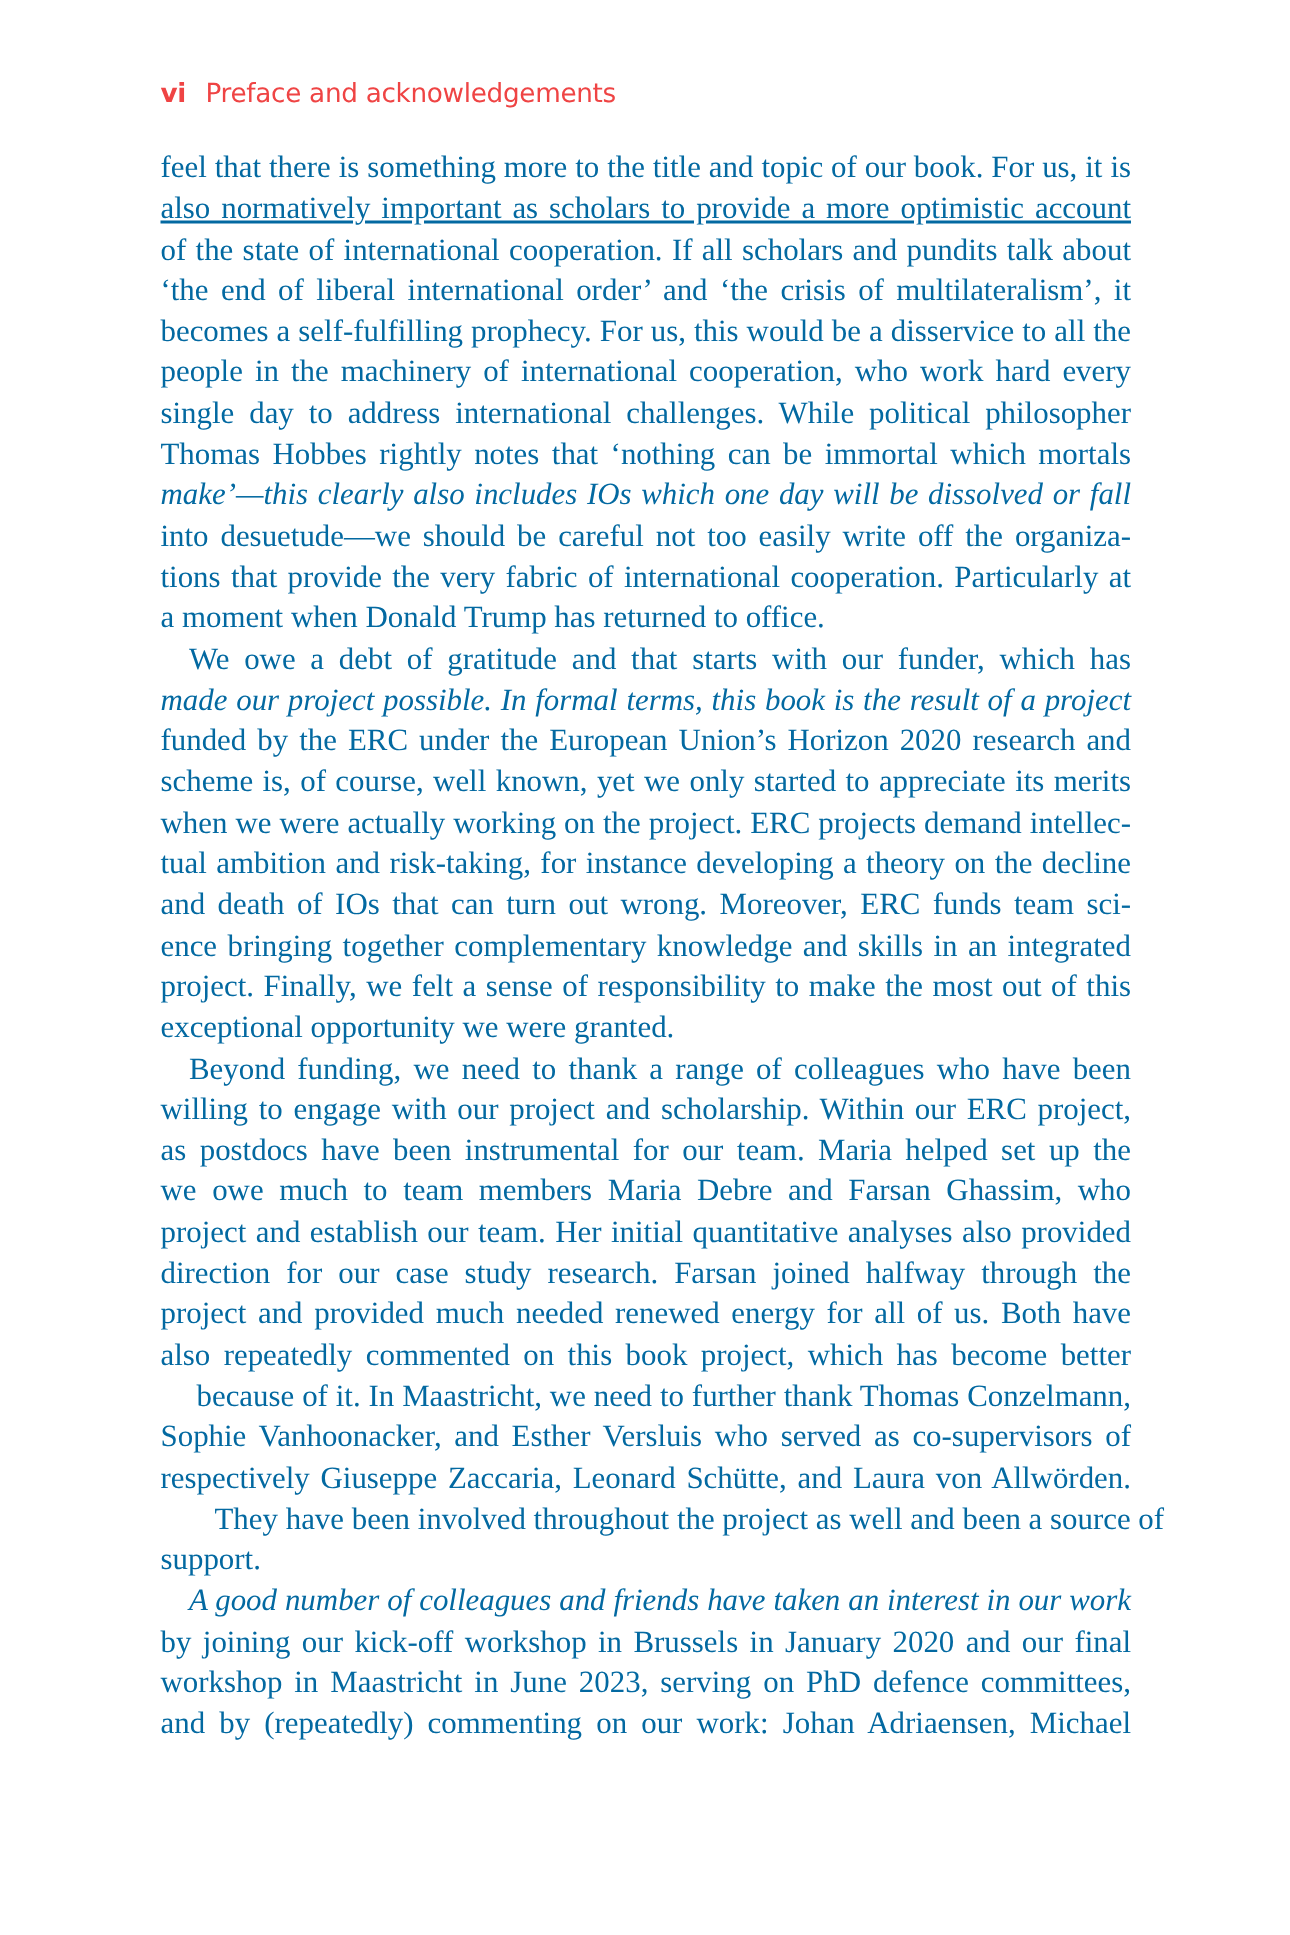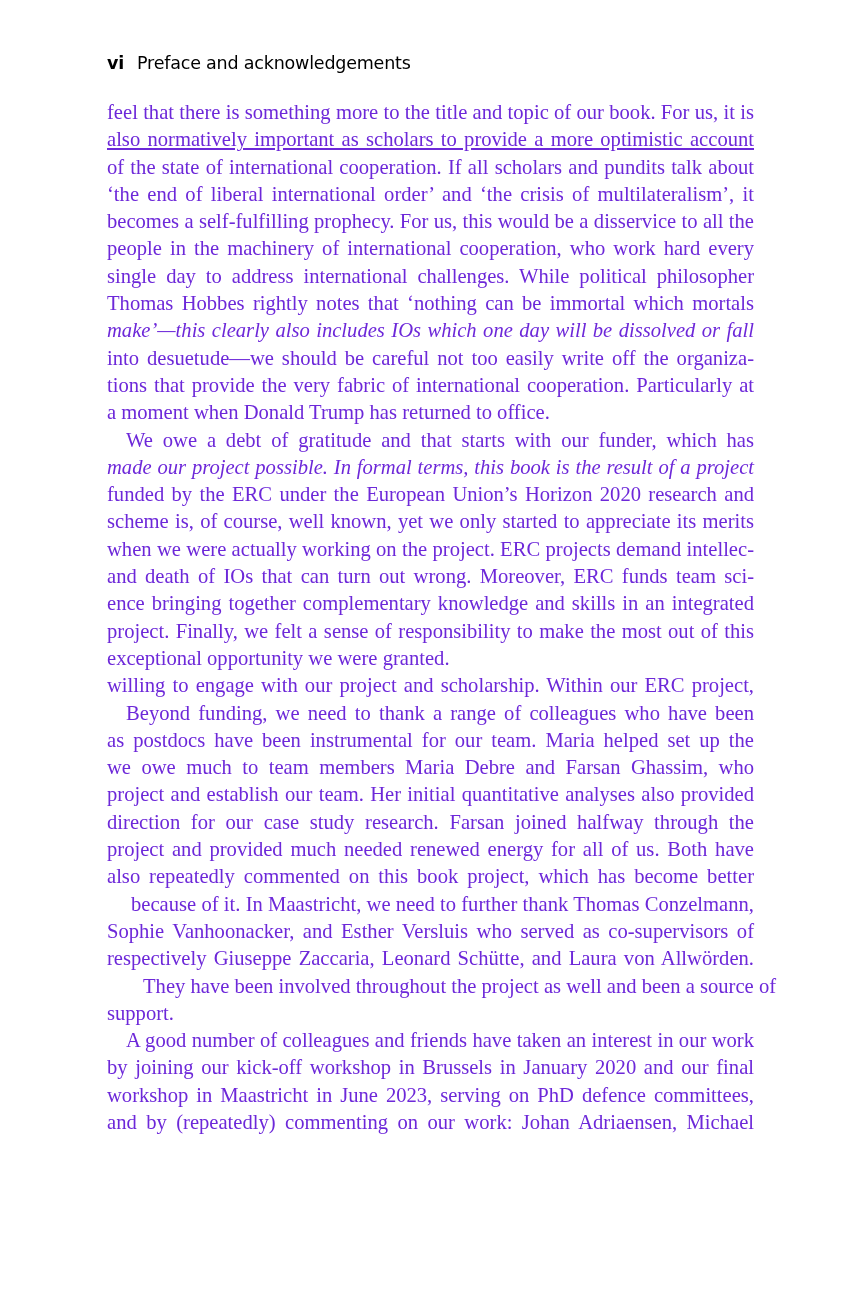--- a/index.html
+++ b/index.html
@@ -18,36 +18,36 @@
     left: 107px;
     top: 0;
     width: 647px;
   }
   .running-head {
     position: absolute;
     top: 53px;
     left: 0;
     font-family: "DejaVu Sans", sans-serif;
     font-size: 17.5px;
-    color: #000000;
+    color: #ef4444;
     white-space: nowrap;
     letter-spacing: -0.2px;
   }
   .running-head .folio {
     font-weight: bold;
     margin-right: 13px;
   }
   .body-text {
     position: absolute;
     top: 99px;
     left: 0;
     width: 647px;
     font-family: "Liberation Serif", serif;
     font-size: 20.6px;
-    color: #6d28d9;
+    color: #0369a1;
   }
   .line {
     display: block;
     height: 27.3px;
     line-height: 27.3px;
     text-align: justify;
     text-align-last: justify;
     white-space: nowrap;
     overflow: visible;
   }
@@ -80,40 +80,41 @@
         <span class="line" style="white-space: nowrap;">into desuetude—we should be careful not too easily write off the organiza-</span>
         <span class="line" style="white-space: nowrap;">tions that provide the very fabric of international cooperation. Particularly at</span>
         <span class="line last" style="white-space: nowrap;">a moment when Donald Trump has returned to office.</span>
       </div>
       <div class="paragraph">
         <span class="line indent" style="white-space: nowrap;">We owe a debt of gratitude and that starts with our funder, which has</span>
         <span class="line" style="white-space: nowrap; font-style: italic;">made our project possible. In formal terms, this book is the result of a project</span>
         <span class="line" style="white-space: nowrap;">funded by the ERC under the European Union’s Horizon 2020 research and</span>
         <span class="line" style="white-space: nowrap;">scheme is, of course, well known, yet we only started to appreciate its merits</span>
         <span class="line" style="white-space: nowrap;">when we were actually working on the project. ERC projects demand intellec-</span>
+        <span class="line" style="white-space: nowrap;">tual ambition and risk-taking, for instance developing a theory on the decline</span>
         <span class="line" style="white-space: nowrap;">and death of IOs that can turn out wrong. Moreover, ERC funds team sci-</span>
         <span class="line" style="white-space: nowrap;">ence bringing together complementary knowledge and skills in an integrated</span>
         <span class="line" style="white-space: nowrap;">project. Finally, we felt a sense of responsibility to make the most out of this</span>
         <span class="line last" style="white-space: nowrap;">exceptional opportunity we were granted.</span>
       </div>
       <div class="paragraph">
+        <span class="line indent" style="white-space: nowrap;">Beyond funding, we need to thank a range of colleagues who have been</span>
         <span class="line" style="white-space: nowrap;">willing to engage with our project and scholarship. Within our ERC project,</span>
-        <span class="line indent" style="white-space: nowrap;">Beyond funding, we need to thank a range of colleagues who have been</span>
         <span class="line" style="white-space: nowrap;">as postdocs have been instrumental for our team. Maria helped set up the</span>
         <span class="line" style="white-space: nowrap;">we owe much to team members Maria Debre and Farsan Ghassim, who</span>
         <span class="line" style="white-space: nowrap;">project and establish our team. Her initial quantitative analyses also provided</span>
         <span class="line" style="white-space: nowrap;">direction for our case study research. Farsan joined halfway through the</span>
         <span class="line" style="white-space: nowrap;">project and provided much needed renewed energy for all of us. Both have</span>
         <span class="line" style="white-space: nowrap;">also repeatedly commented on this book project, which has become better</span>
         <span class="line" style="white-space: nowrap; margin-left: 24px;">because of it. In Maastricht, we need to further thank Thomas Conzelmann,</span>
         <span class="line" style="white-space: nowrap;">Sophie Vanhoonacker, and Esther Versluis who served as co-supervisors of</span>
         <span class="line" style="white-space: nowrap;">respectively Giuseppe Zaccaria, Leonard Schütte, and Laura von Allwörden.</span>
         <span class="line" style="white-space: nowrap; margin-left: 36px;">They have been involved throughout the project as well and been a source of</span>
         <span class="line last" style="white-space: nowrap;">support.</span>
       </div>
       <div class="paragraph">
-        <span class="line indent" style="white-space: nowrap;">A good number of colleagues and friends have taken an interest in our work</span>
+        <span class="line indent" style="white-space: nowrap; font-style: italic;">A good number of colleagues and friends have taken an interest in our work</span>
         <span class="line" style="white-space: nowrap;">by joining our kick-off workshop in Brussels in January 2020 and our final</span>
         <span class="line" style="white-space: nowrap;">workshop in Maastricht in June 2023, serving on PhD defence committees,</span>
         <span class="line" style="white-space: nowrap;">and by (repeatedly) commenting on our work: Johan Adriaensen, Michael</span>
       </div>
     </div>
 </div>
 
 </body></html>

